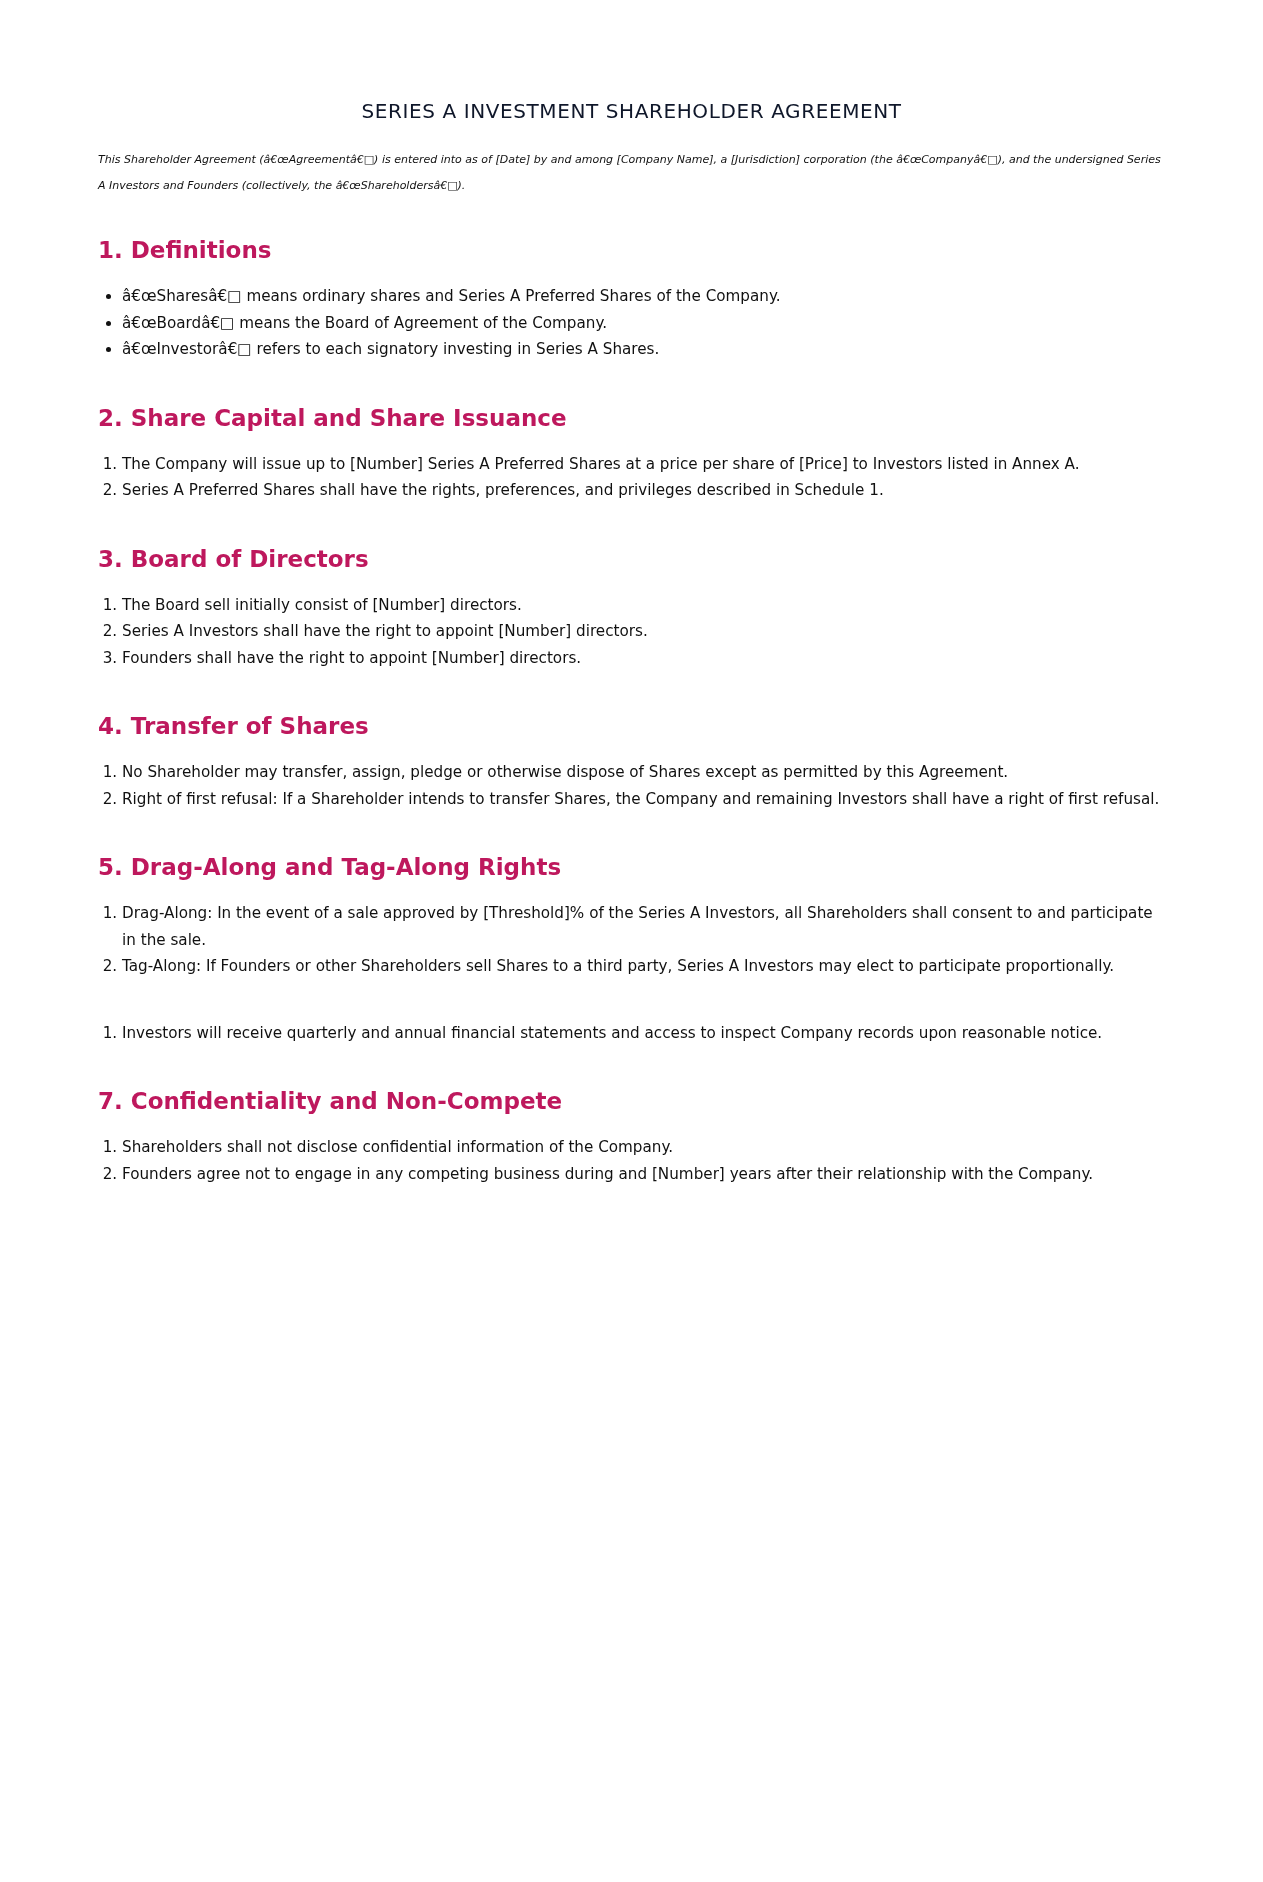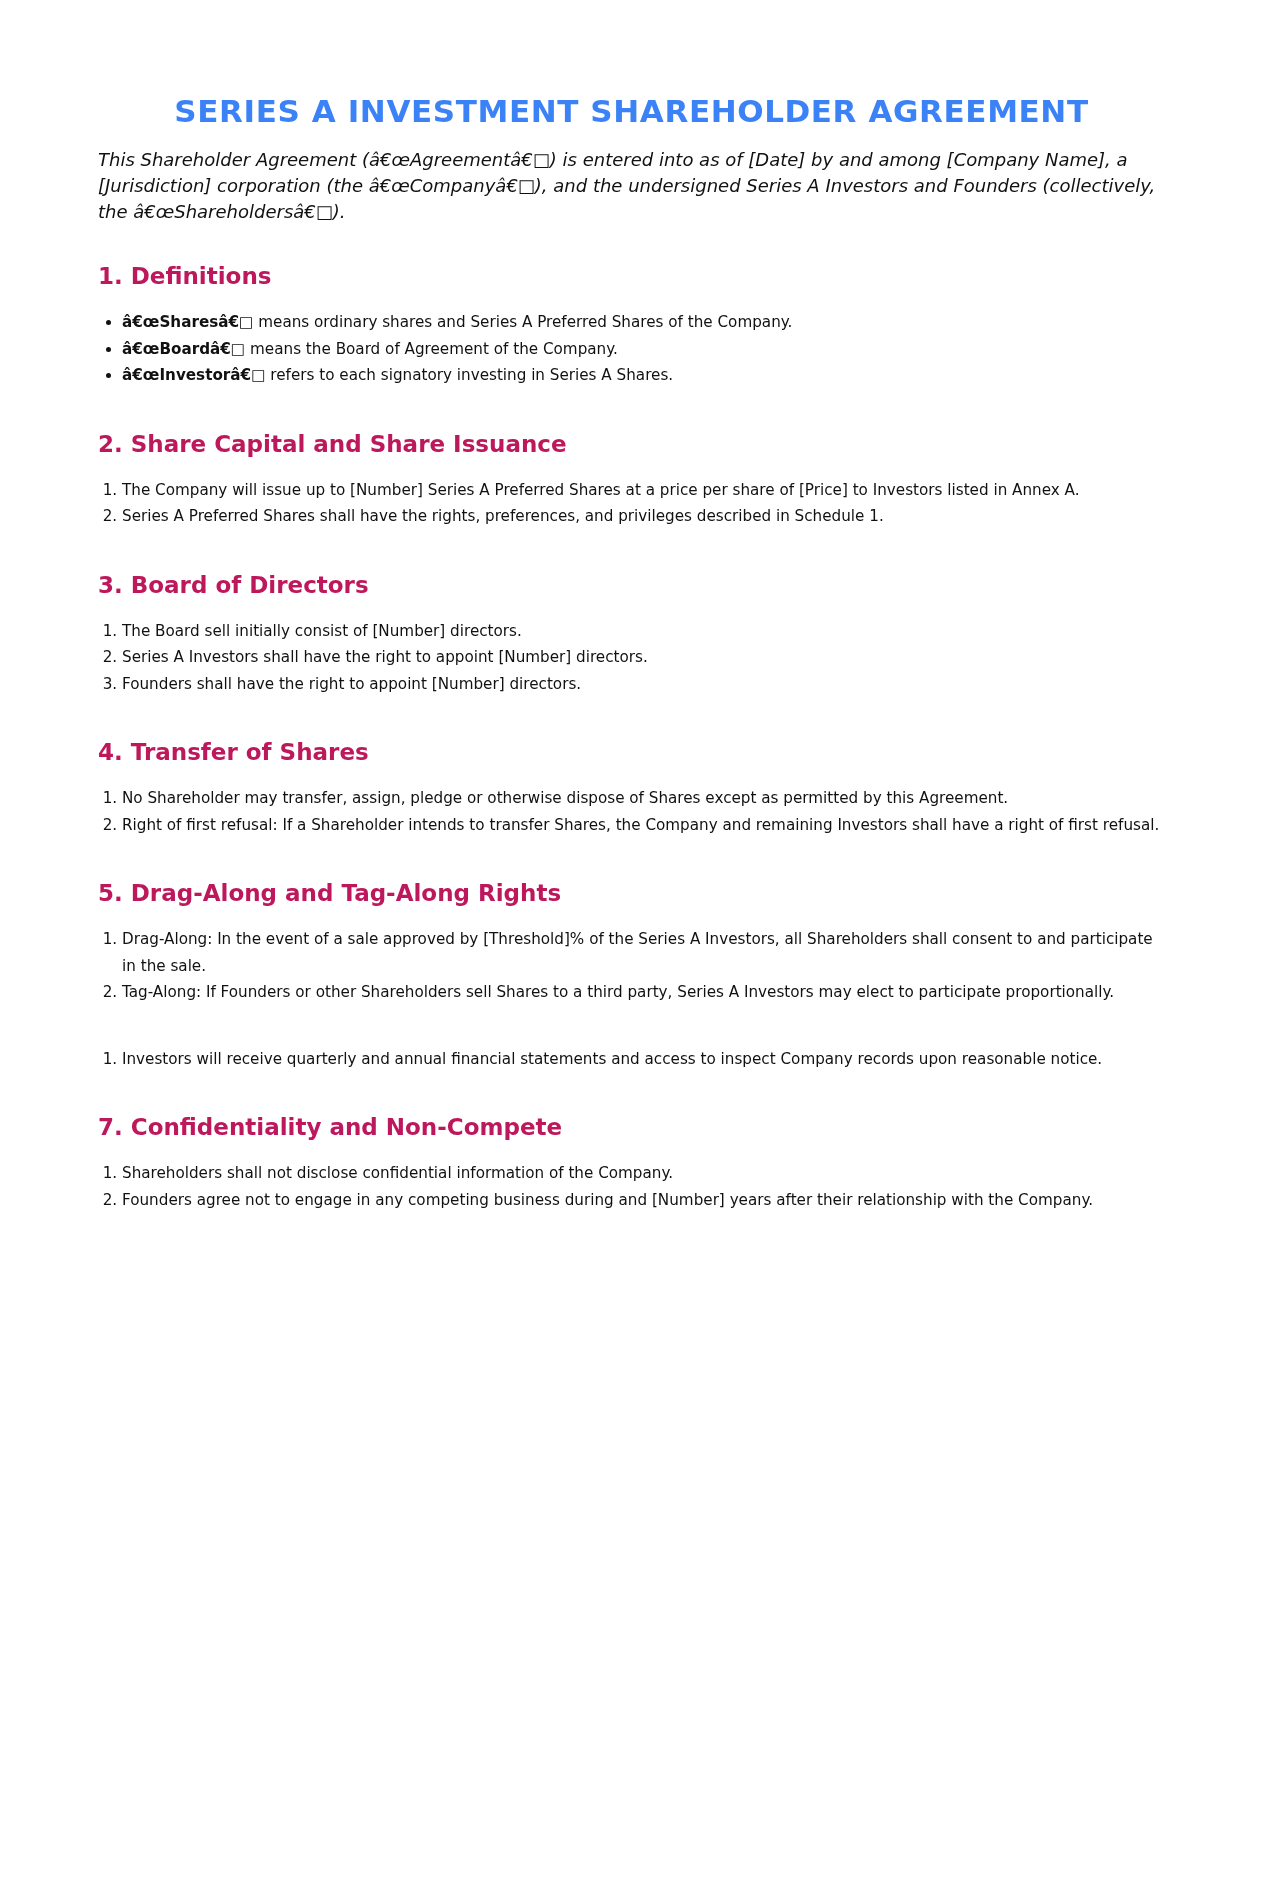--- a/index.html
+++ b/index.html
@@ -15,30 +15,30 @@
     }
     .page {
       padding: 0 98px;
       box-sizing: border-box;
       width: 1263px;
     }
     .doc-title {
       margin: 0;
       padding-top: 92px;
       text-align: center;
-      font-size: 31px;
-      font-weight: 700;
+      font-size: 20px;
+      font-weight: 400;
       letter-spacing: 0.6px;
       line-height: 38px;
-      color: #3b82f6;
+      color: #0f172a;
     }
     .intro {
       margin: 17px 0 0 0;
       font-style: italic;
-      font-size: 18px;
+      font-size: 11px;
       line-height: 26px;
       color: #111;
     }
     .section-heading {
       margin: 0;
       font-size: 23px;
       font-weight: 600;
       line-height: 30px;
       color: #be185d;
     }
@@ -57,21 +57,21 @@
     ul.clause-list {
       list-style: disc;
     }
     ol.clause-list {
       list-style: decimal;
     }
     .clause-list li {
       padding-left: 0;
     }
     .term {
-      font-weight: 700;
+      font-weight: 400;
     }
   </style>
 </head>
 <body>
 
 <div class="page">
   <h1 class="doc-title">SERIES A INVESTMENT SHAREHOLDER AGREEMENT</h1>
   <p class="intro">This Shareholder Agreement (â€œAgreementâ€□) is entered into as of [Date] by and among [Company Name], a [Jurisdiction] corporation (the â€œCompanyâ€□), and the undersigned Series A Investors and Founders (collectively, the â€œShareholdersâ€□).</p>
 
   <section class="section">

